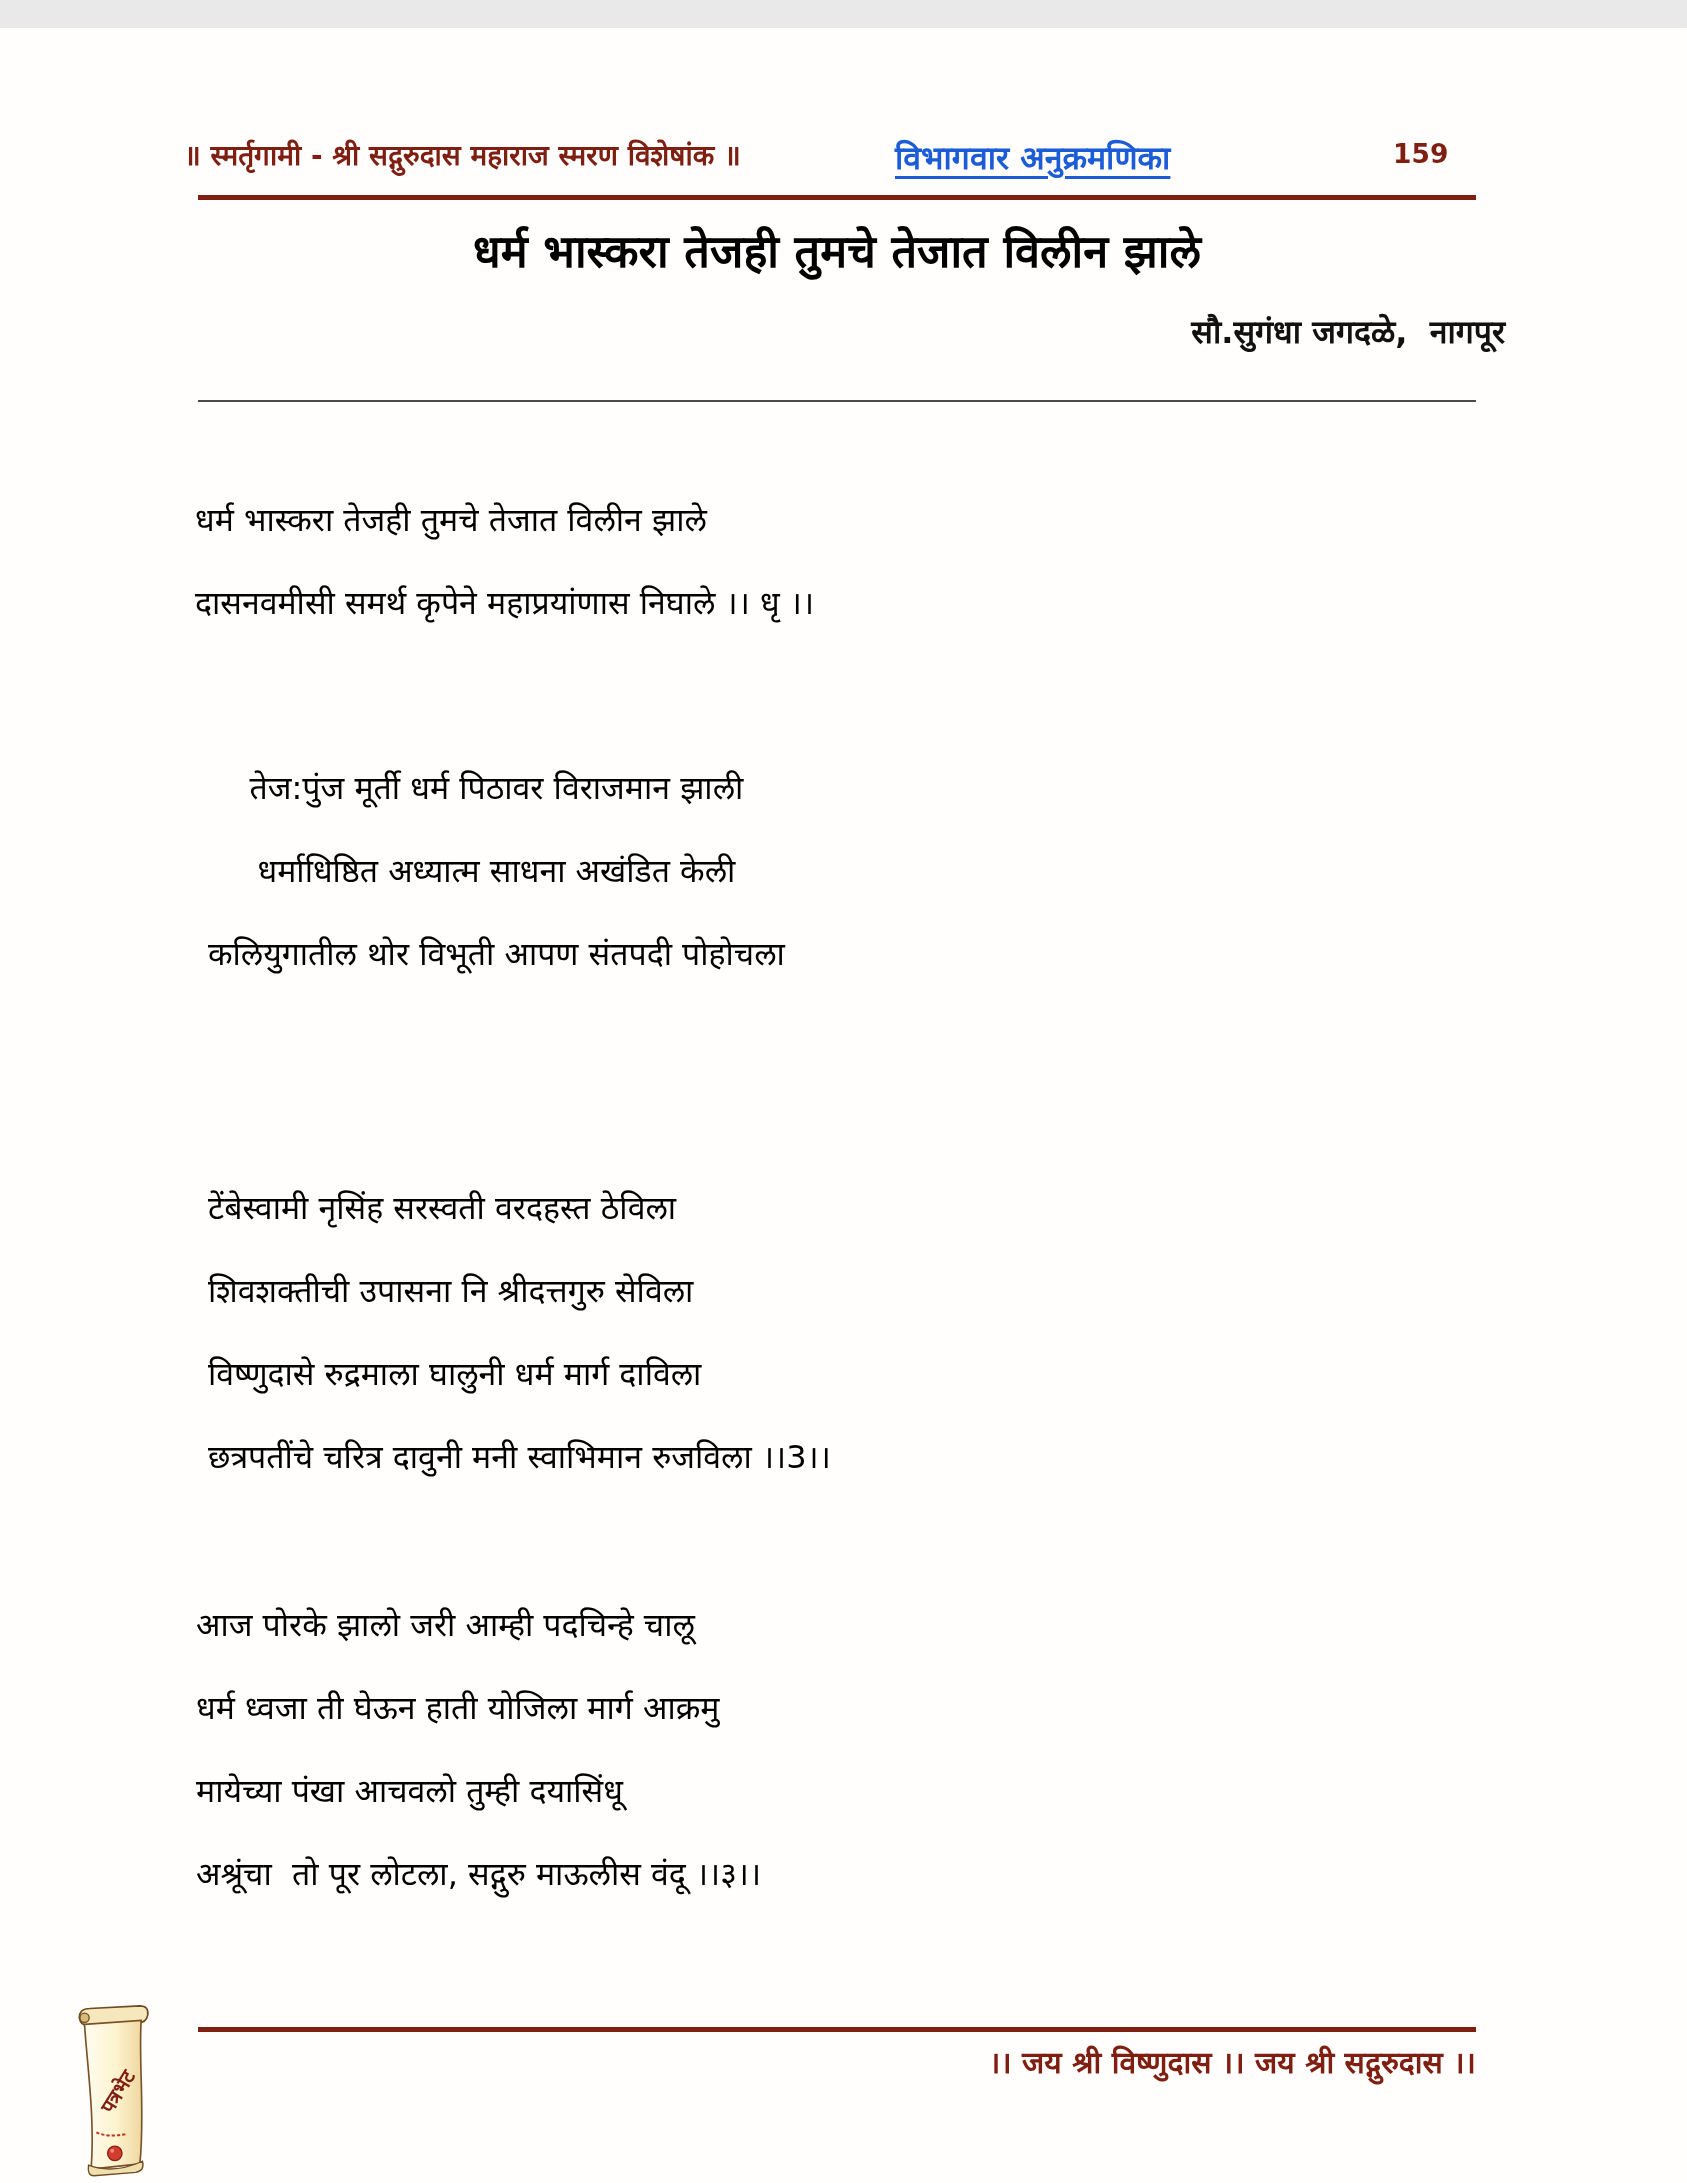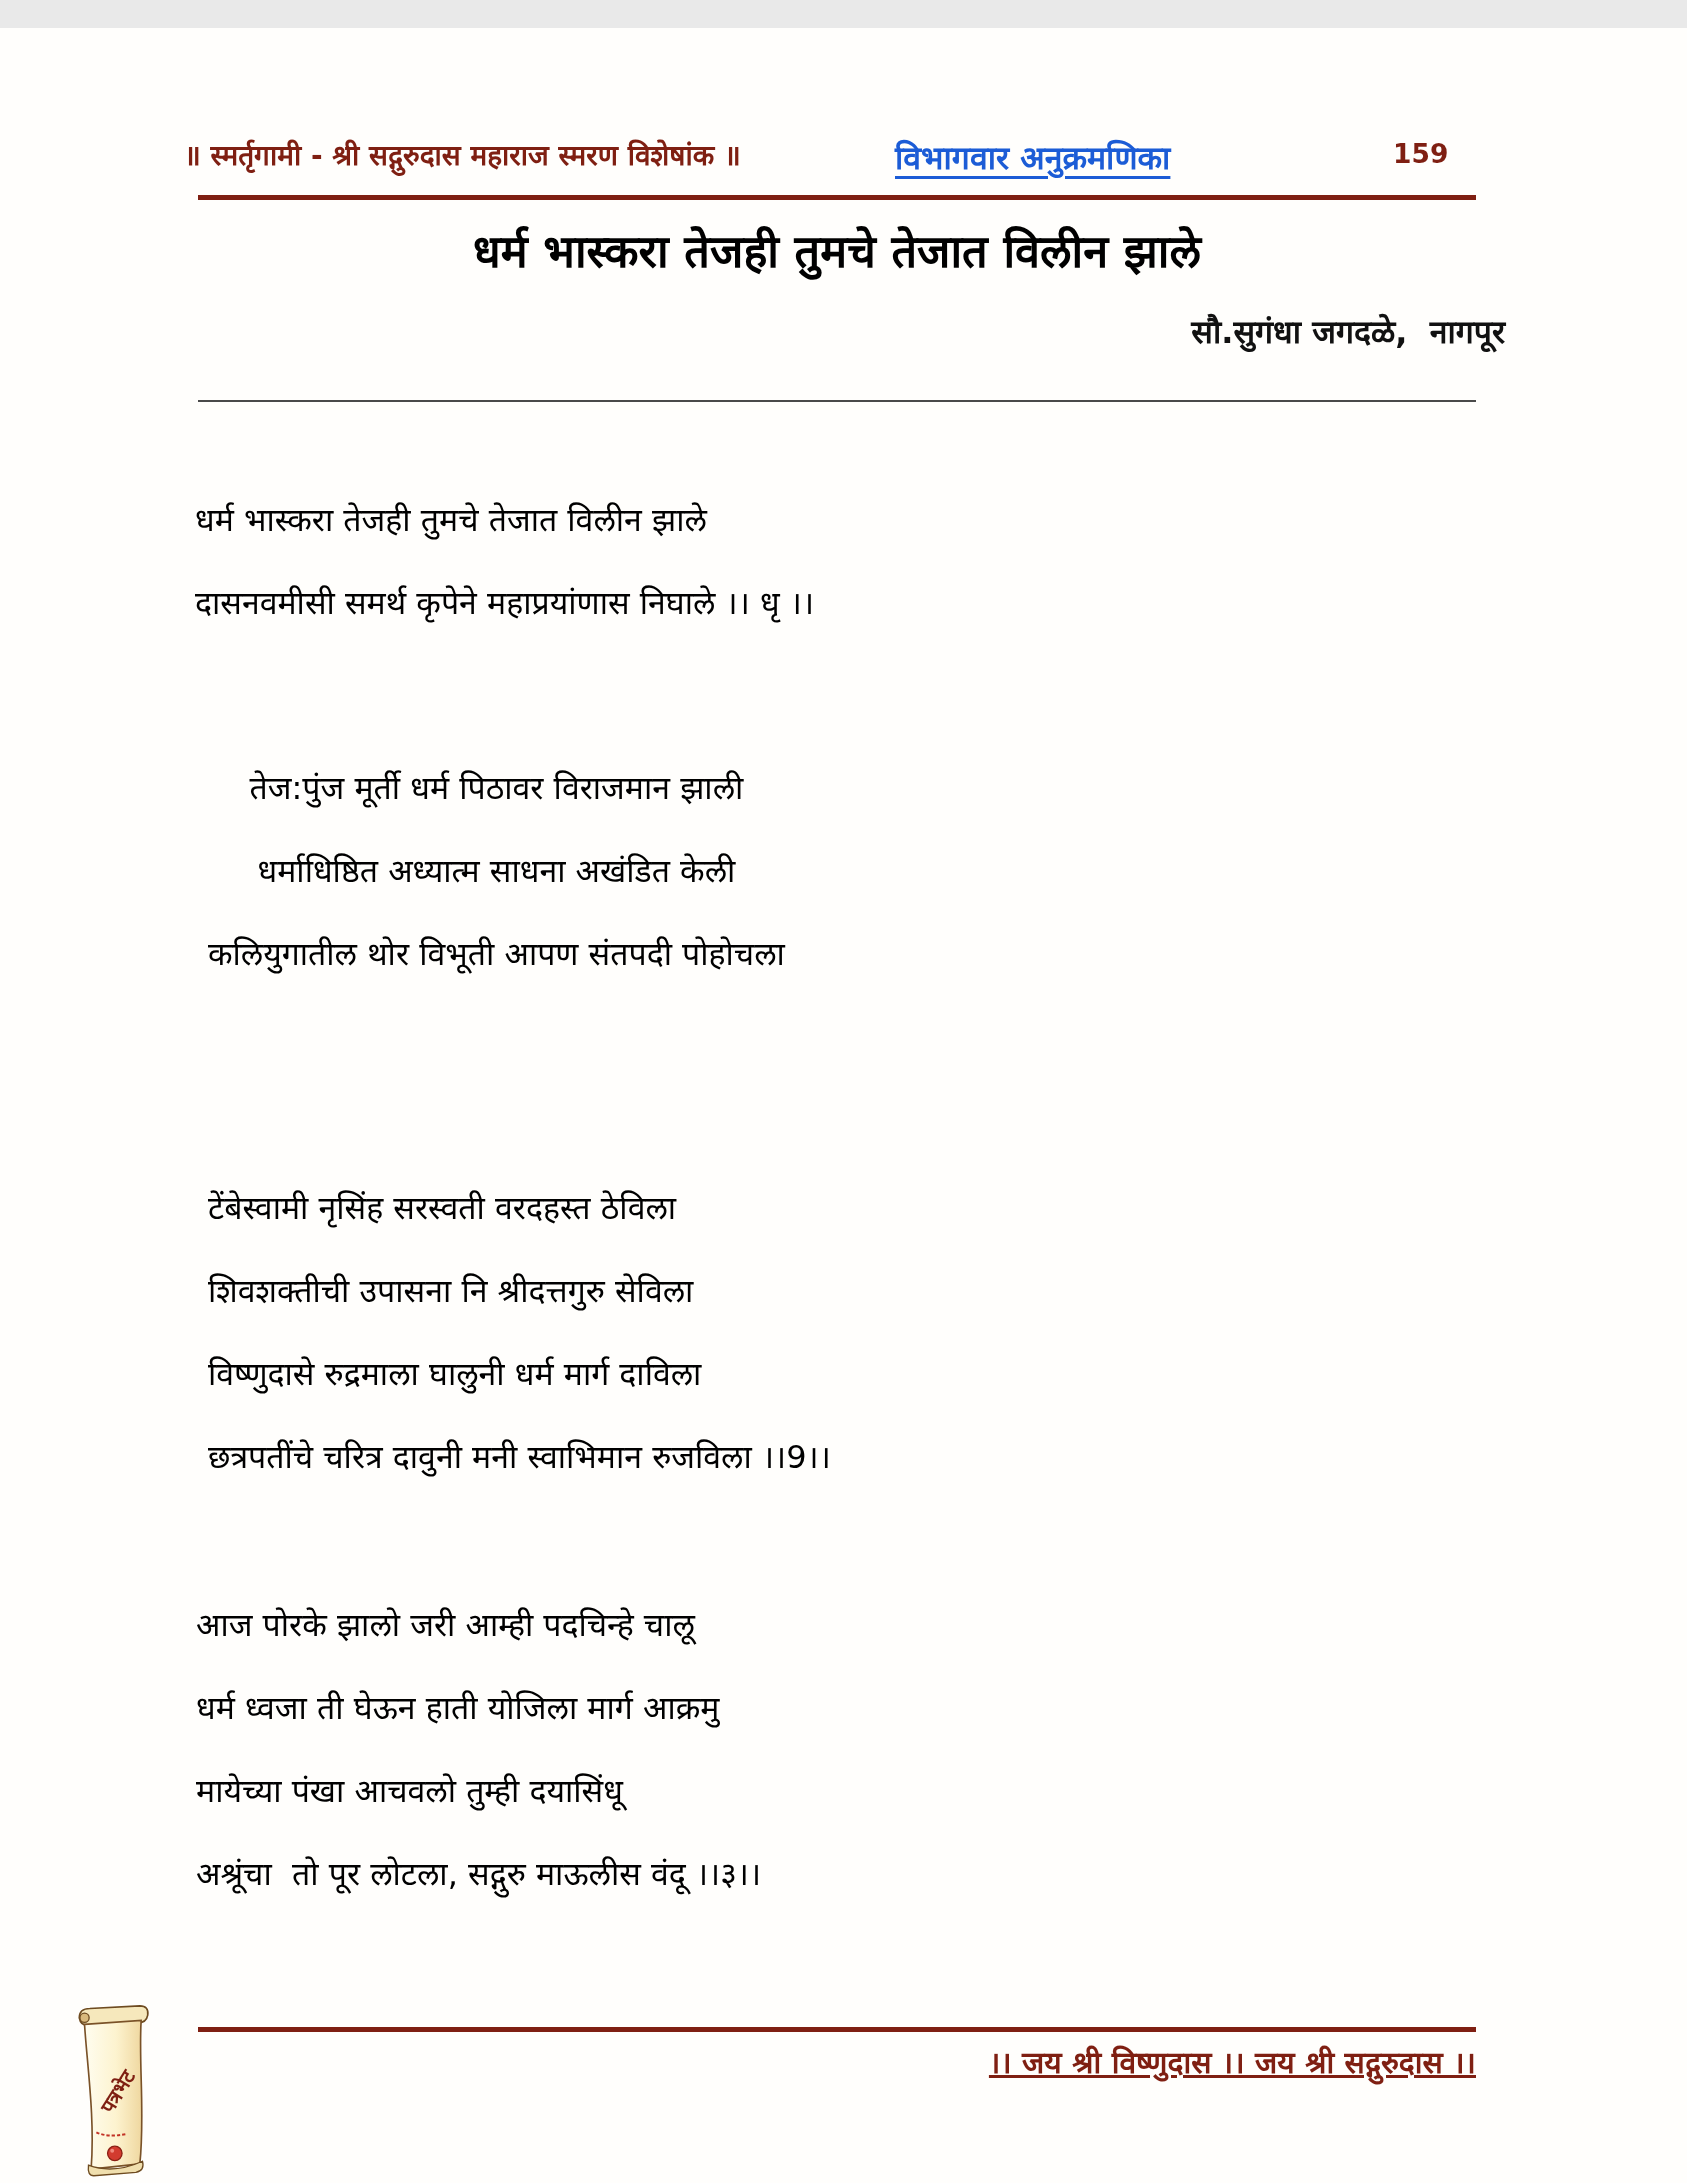--- a/index.html
+++ b/index.html
@@ -36,21 +36,21 @@
   
   .stanza{position:absolute;font-size:32px;font-weight:500;line-height:83px;color:#000;}
   .stanza .line{white-space:pre-wrap;}
   .stanza-1{left:195px;top:451px;}
   .stanza-2{left:208px;top:719px;text-align:center;}
   .stanza-3{left:208px;top:1139px;}
   .stanza-4{left:196px;top:1556px;}
   
   .footer-rule{left:198px;top:1999px;width:1278px;height:4.6px;}
   .blessing{left:198px;top:2013px;width:1278px;text-align:right;
-            font-size:30px;font-weight:700;color:var(--maroon);text-decoration:underline;}
+            font-size:30px;font-weight:700;color:var(--maroon);}
   .logo{left:74px;top:1975px;width:79px;height:175px;}
 </style>
 </head>
 <body>
 
 <div class="page">
 
   <span class="abs hdr-title">॥ स्मर्तृगामी - श्री सद्गुरुदास महाराज स्मरण विशेषांक ॥</span>
   <a class="abs hdr-link">विभागवार अनुक्रमणिका</a>
   <span class="abs hdr-page">159</span>
@@ -68,21 +68,21 @@
   <div class="stanza stanza-2">
     <div class="line">तेज:पुंज मूर्ती धर्म पिठावर विराजमान झाली</div>
     <div class="line">धर्माधिष्ठित अध्यात्म साधना अखंडित केली</div>
     <div class="line">कलियुगातील थोर विभूती आपण संतपदी पोहोचला</div>
   </div>
 
   <div class="stanza stanza-3">
     <div class="line">टेंबेस्वामी नृसिंह सरस्वती वरदहस्त ठेविला</div>
     <div class="line">शिवशक्तीची उपासना नि श्रीदत्तगुरु सेविला</div>
     <div class="line">विष्णुदासे रुद्रमाला घालुनी धर्म मार्ग दाविला</div>
-    <div class="line">छत्रपतींचे चरित्र दावुनी मनी स्वाभिमान रुजविला ।।9।।</div>
+    <div class="line">छत्रपतींचे चरित्र दावुनी मनी स्वाभिमान रुजविला ।।3।।</div>
   </div>
 
   <div class="stanza stanza-4">
     <div class="line">आज पोरके झालो जरी आम्ही पदचिन्हे चालू</div>
     <div class="line">धर्म ध्वजा ती घेऊन हाती योजिला मार्ग आक्रमु</div>
     <div class="line">मायेच्या पंखा आचवलो तुम्ही दयासिंधू</div>
     <div class="line">अश्रूंचा  तो पूर लोटला, सद्गुरु माऊलीस वंदू ।।३।।</div>
   </div>
 
   <div class="abs rule footer-rule"></div>

